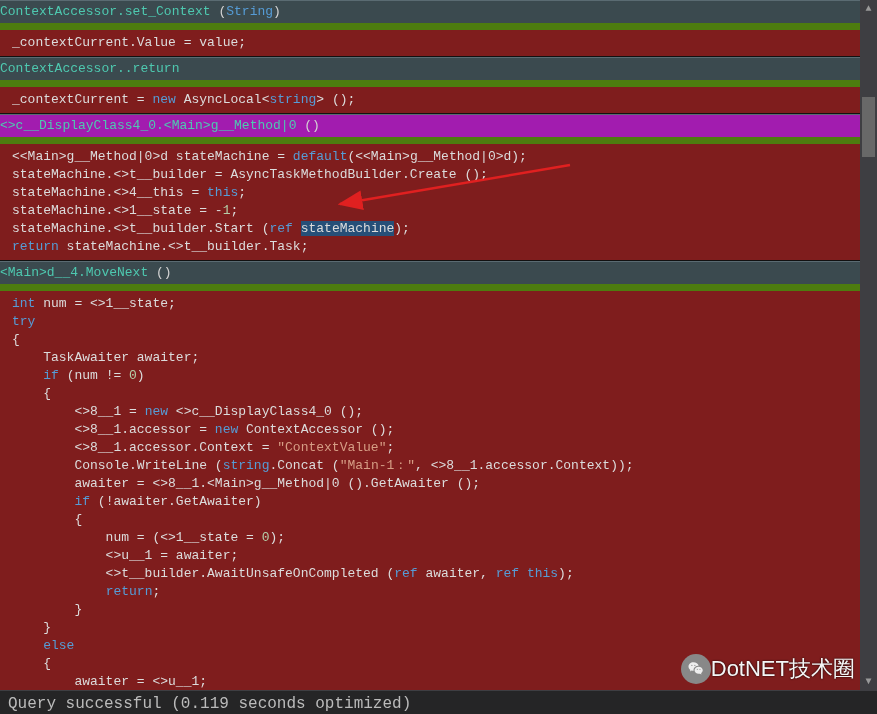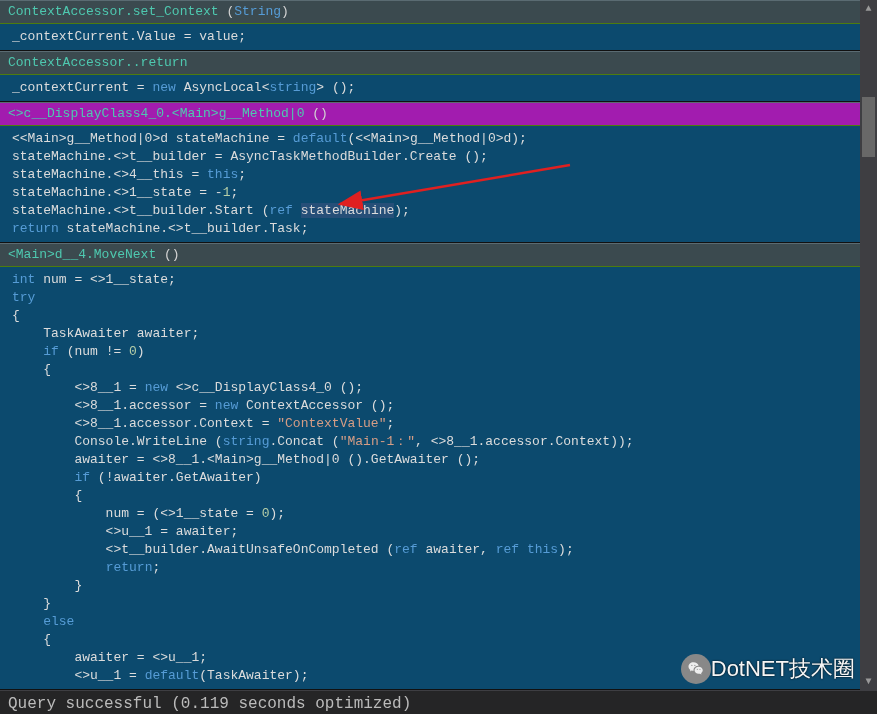--- a/index.html
+++ b/index.html
@@ -15,31 +15,31 @@
 }
 .main-area {
   width: 860px;
   height: 690px;
   overflow: hidden;
   position: relative;
 }
 .section-header {
   background: #3b4a4f;
   border-top: 1px solid #5a6b72;
-  border-bottom: 1px solid #4d7c0f;
-  padding: 2px 8px;
+  border-bottom: 7px solid #4d7c0f;
+  padding: 2px 0;
   color: #4ec9b0;
   line-height: 18px;
   white-space: pre;
 }
 .section-header.selected {
   background: #a21caf;
 }
 .code-block {
-  background: #0c4a6e;
+  background: #7f1d1d;
   padding: 4px 12px;
   line-height: 18px;
   white-space: pre;
   border-bottom: 1px solid #111;
 }
 .kw { color: #569cd6; }
 .type { color: #4ec9b0; }
 .num { color: #b5cea8; }
 .str { color: #d69d85; }
 .plain { color: #dcdcdc; }

